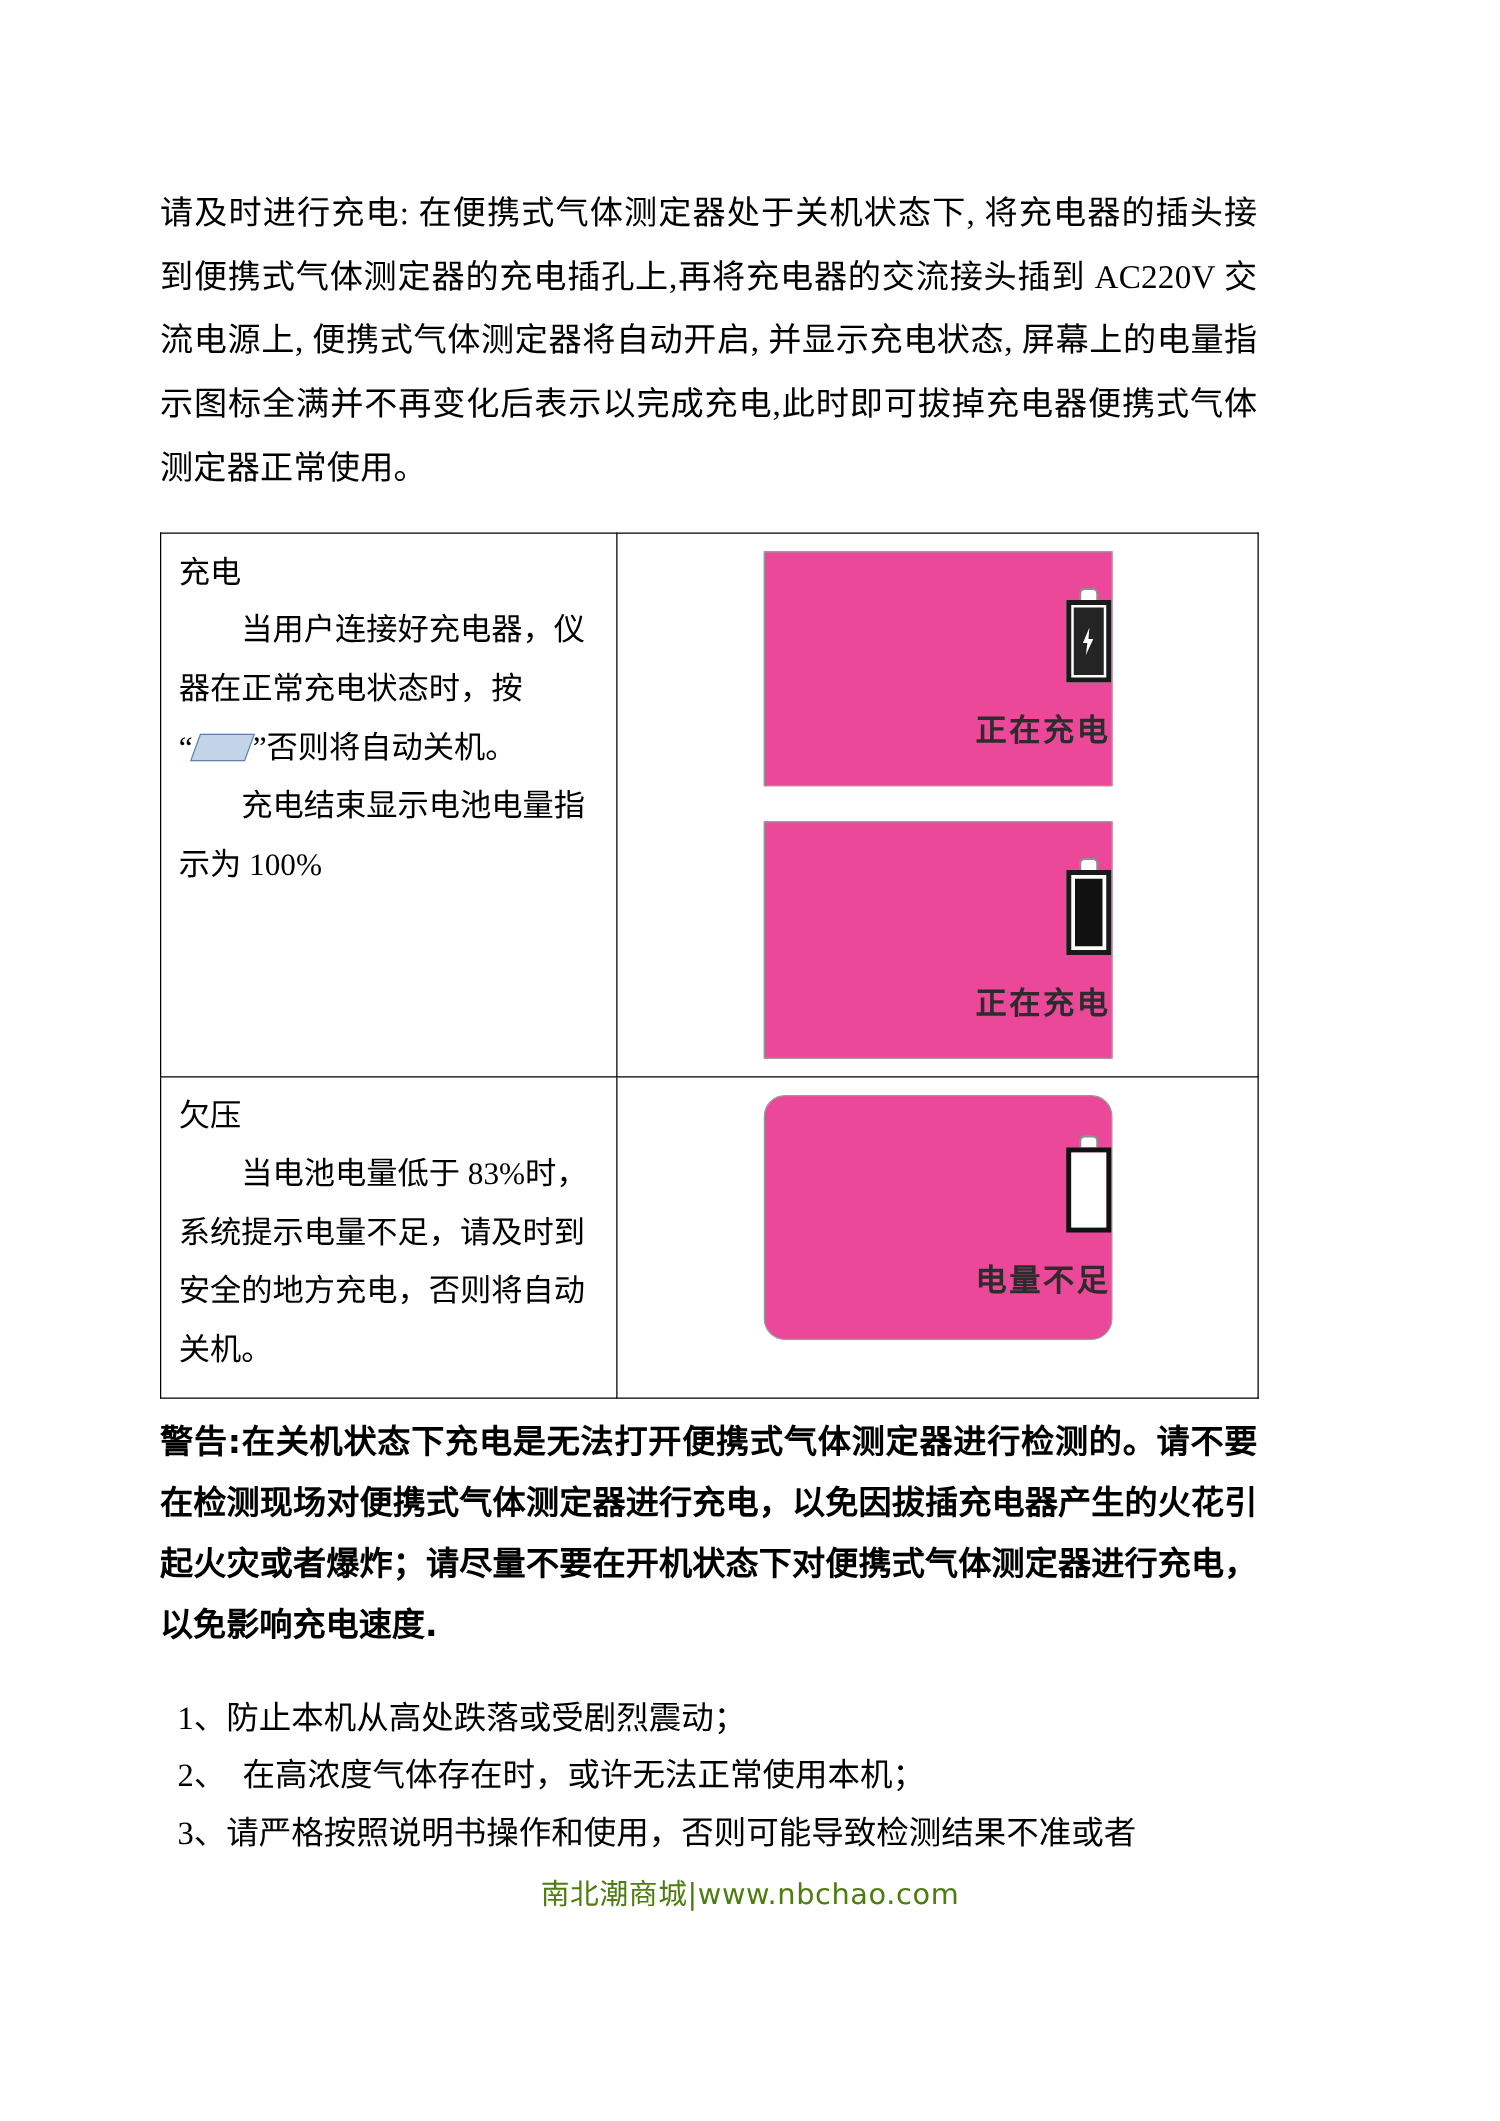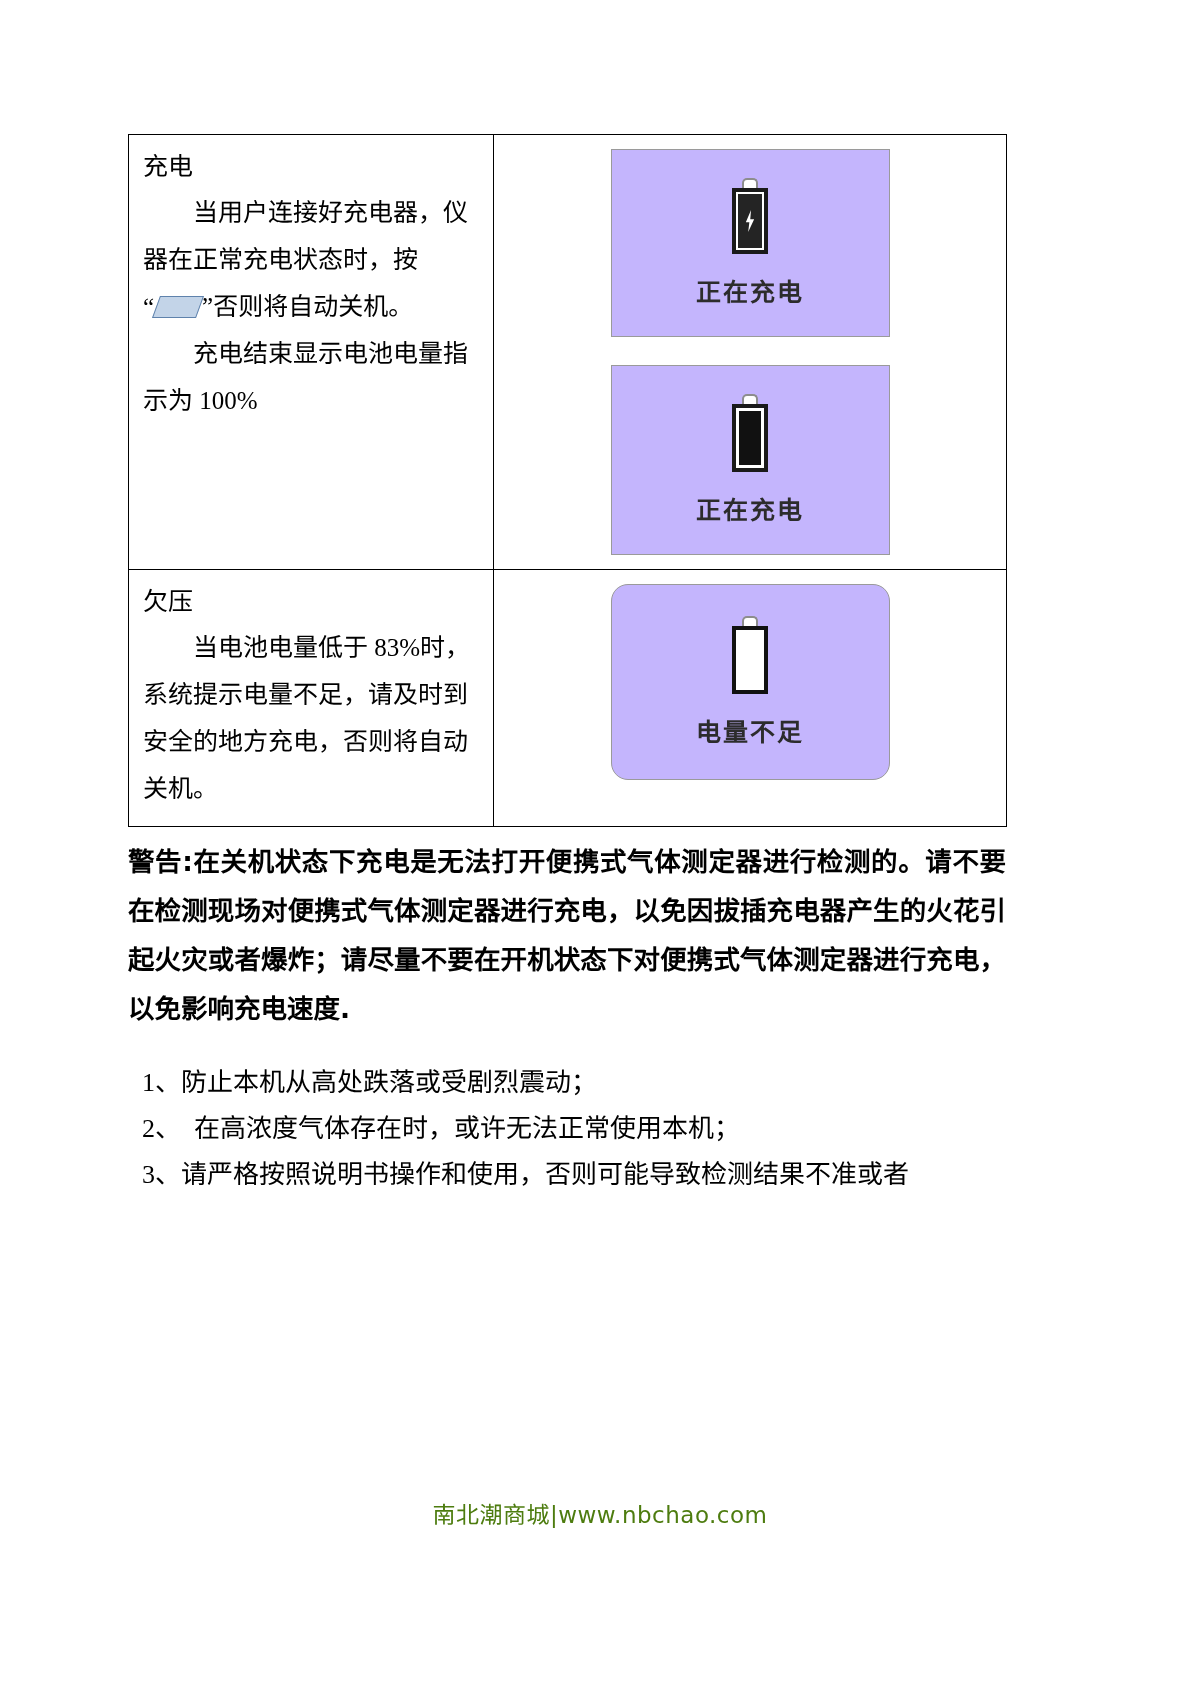--- a/index.html
+++ b/index.html
@@ -82,24 +82,24 @@
   
   .panel-wrap {
     padding: 14px 0 14px 0;
     display: flex;
     justify-content: center;
   }
   .screen {
     border: 1.6px solid #9a9a9a;
     width: 279px;
     box-sizing: border-box;
-    background: #c4b5fd;
+    background: #ec4899;
     display: flex;
     flex-direction: column;
-    align-items: center;
+    align-items: flex-end;
     justify-content: center;
   }
   .screen.h1 { height: 188px; }
   .screen.h2 { height: 190px; }
   .screen.h3 { height: 196px; border-radius: 17px; }
 
   .batt {
     position: relative;
     width: 36px;
     box-sizing: border-box;
@@ -210,20 +210,21 @@
     color: #4d7c0f;
   }
 </style>
 </head>
 <body>
 
 <div class="page">
 
   <div class="content">
 
+    <p class="intro">请及时进行充电: 在便携式气体测定器处于关机状态下, 将充电器的插头接到便携式气体测定器的充电插孔上,再将充电器的交流接头插到 AC220V 交流电源上, 便携式气体测定器将自动开启, 并显示充电状态, 屏幕上的电量指示图标全满并不再变化后表示以完成充电,此时即可拔掉充电器便携式气体测定器正常使用。</p>
 
     <table class="table">
       <tbody>
         <tr>
           <td class="col-left">
             <div class="cell-text">
               <div class="cell-head">充电</div>
               <div class="indent"><span>当用户连接好充电器，仪器在正常充电状态时，按</span></div>
               <div><span>“</span><span class="para-icon"></span><span>”</span><span>否则将自动关机。</span></div>
               <div class="indent"><span>充电结束显示电池电量指示为 100%</span></div>

